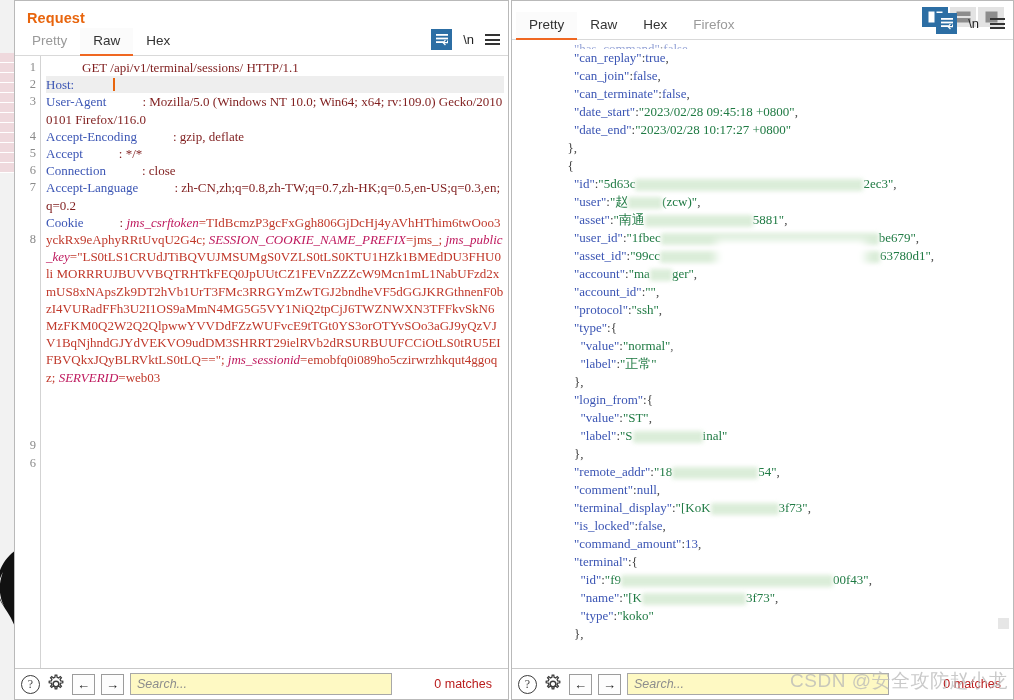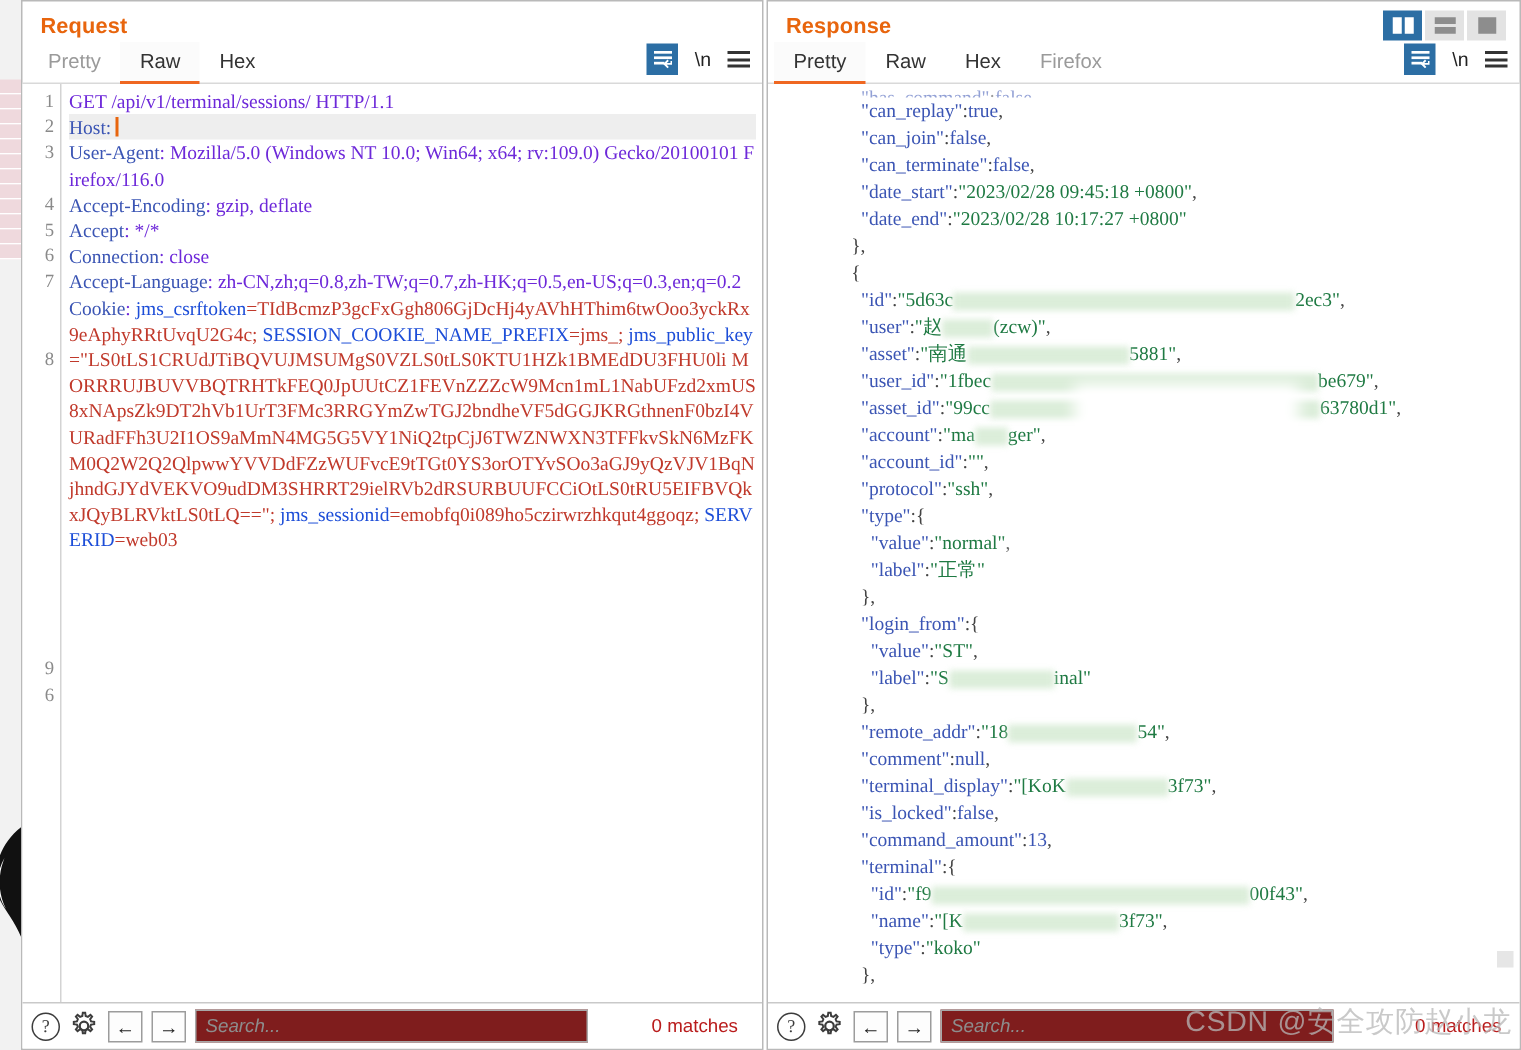--- a/index.html
+++ b/index.html
@@ -142,24 +142,24 @@
   .code.mono-resp {
     font-family: "Liberation Serif", serif;
     font-size: 13px;
     line-height: 18px;
     padding-top: 0;
     white-space: pre;
     word-break: normal;
   }
 
   
-  .c-plain  { color: #6d28d9; }
+  .c-plain  { color: #7f1d1d; margin-left: 36px; }
   .c-key    { color: #3b55b4; text-align: right; }
   .c-cookie { color: #c0392b; }
-  .c-ckname { color: #1d4ed8; }
+  .c-ckname { color: #be185d; font-style: italic; }
 
   
   .r-key    { color: #3b55b4; }
   .r-str    { color: #1f7a43; }
   .r-lit    { color: #3b55b4; }
   .r-num    { color: #3b55b4; }
   .r-punc   { color: #444444; }
 
   .hl-row {
     display: block;
@@ -211,21 +211,21 @@
   .arrow-btn {
     width: 23px; height: 21px;
     border: 1px solid #9c9c9c;
     background: #fdfdfd;
     display: flex; align-items: center; justify-content: center;
     font-size: 13px; color: #222;
   }
   .search-field {
     width: 262px; height: 22px;
     border: 1px solid #a8a8a8;
-    background: #7f1d1d;
+    background: #fef9c3;
     font-style: italic;
     font-size: 12.5px;
     color: #8d8d8d;
     padding: 0 6px;
     display: flex; align-items: center;
     font-family: "Liberation Sans", sans-serif;
   }
   .matches {
     margin-left: auto;
     margin-right: 10px;
@@ -353,21 +353,20 @@
       <div class="arrow-btn">←</div>
       <div class="arrow-btn">→</div>
       <div class="search-field" title="Search...">Search...</div>
       <div class="matches">0 matches</div>
     </div>
   </section>
 
   <section class="pane" id="response-pane">
 
     <div class="pane-header">
-      <div class="pane-title">Response</div>
 
       <div class="layout-toggles">
         <div class="layout-btn active">
           <svg width="15" height="12" viewBox="0 0 15 12" xmlns="http://www.w3.org/2000/svg">
             <rect x="0.5" y="0.5" width="6" height="11" fill="#ffffff"></rect>
             <rect x="8.5" y="0.5" width="6" height="11" fill="#ffffff"></rect>
           </svg>
         </div>
         <div class="layout-btn">
           <svg width="15" height="12" viewBox="0 0 15 12" xmlns="http://www.w3.org/2000/svg">

